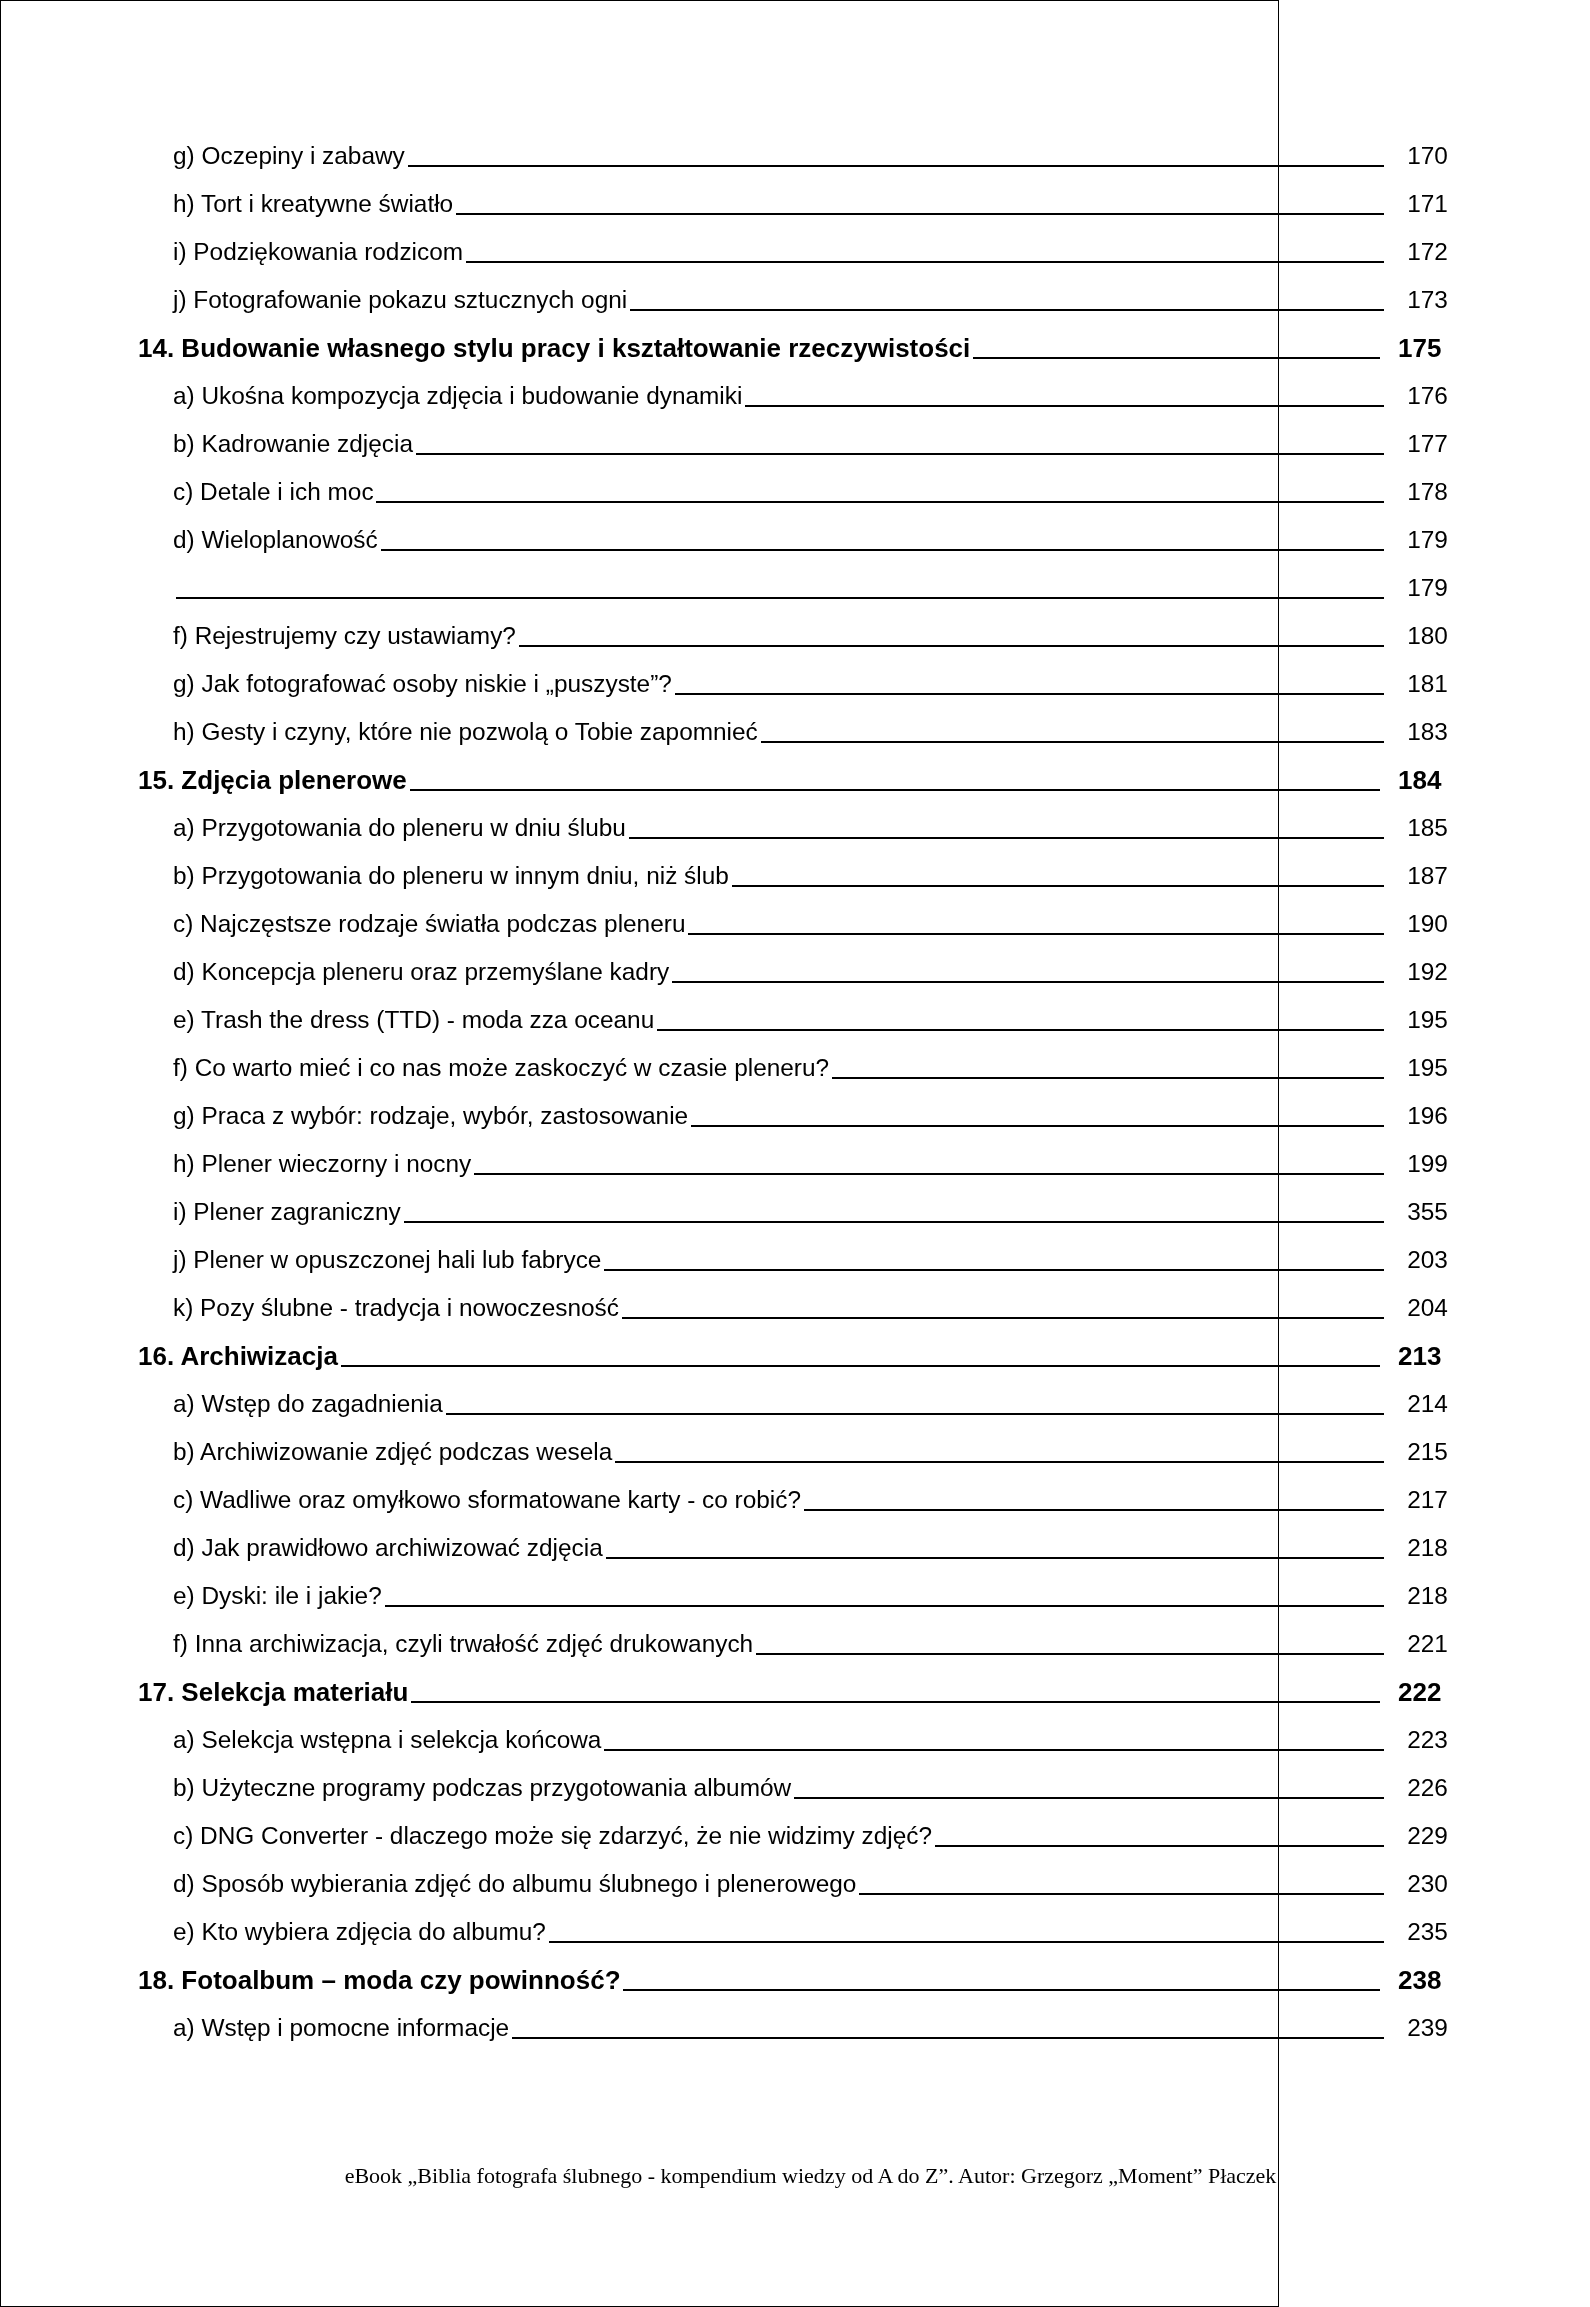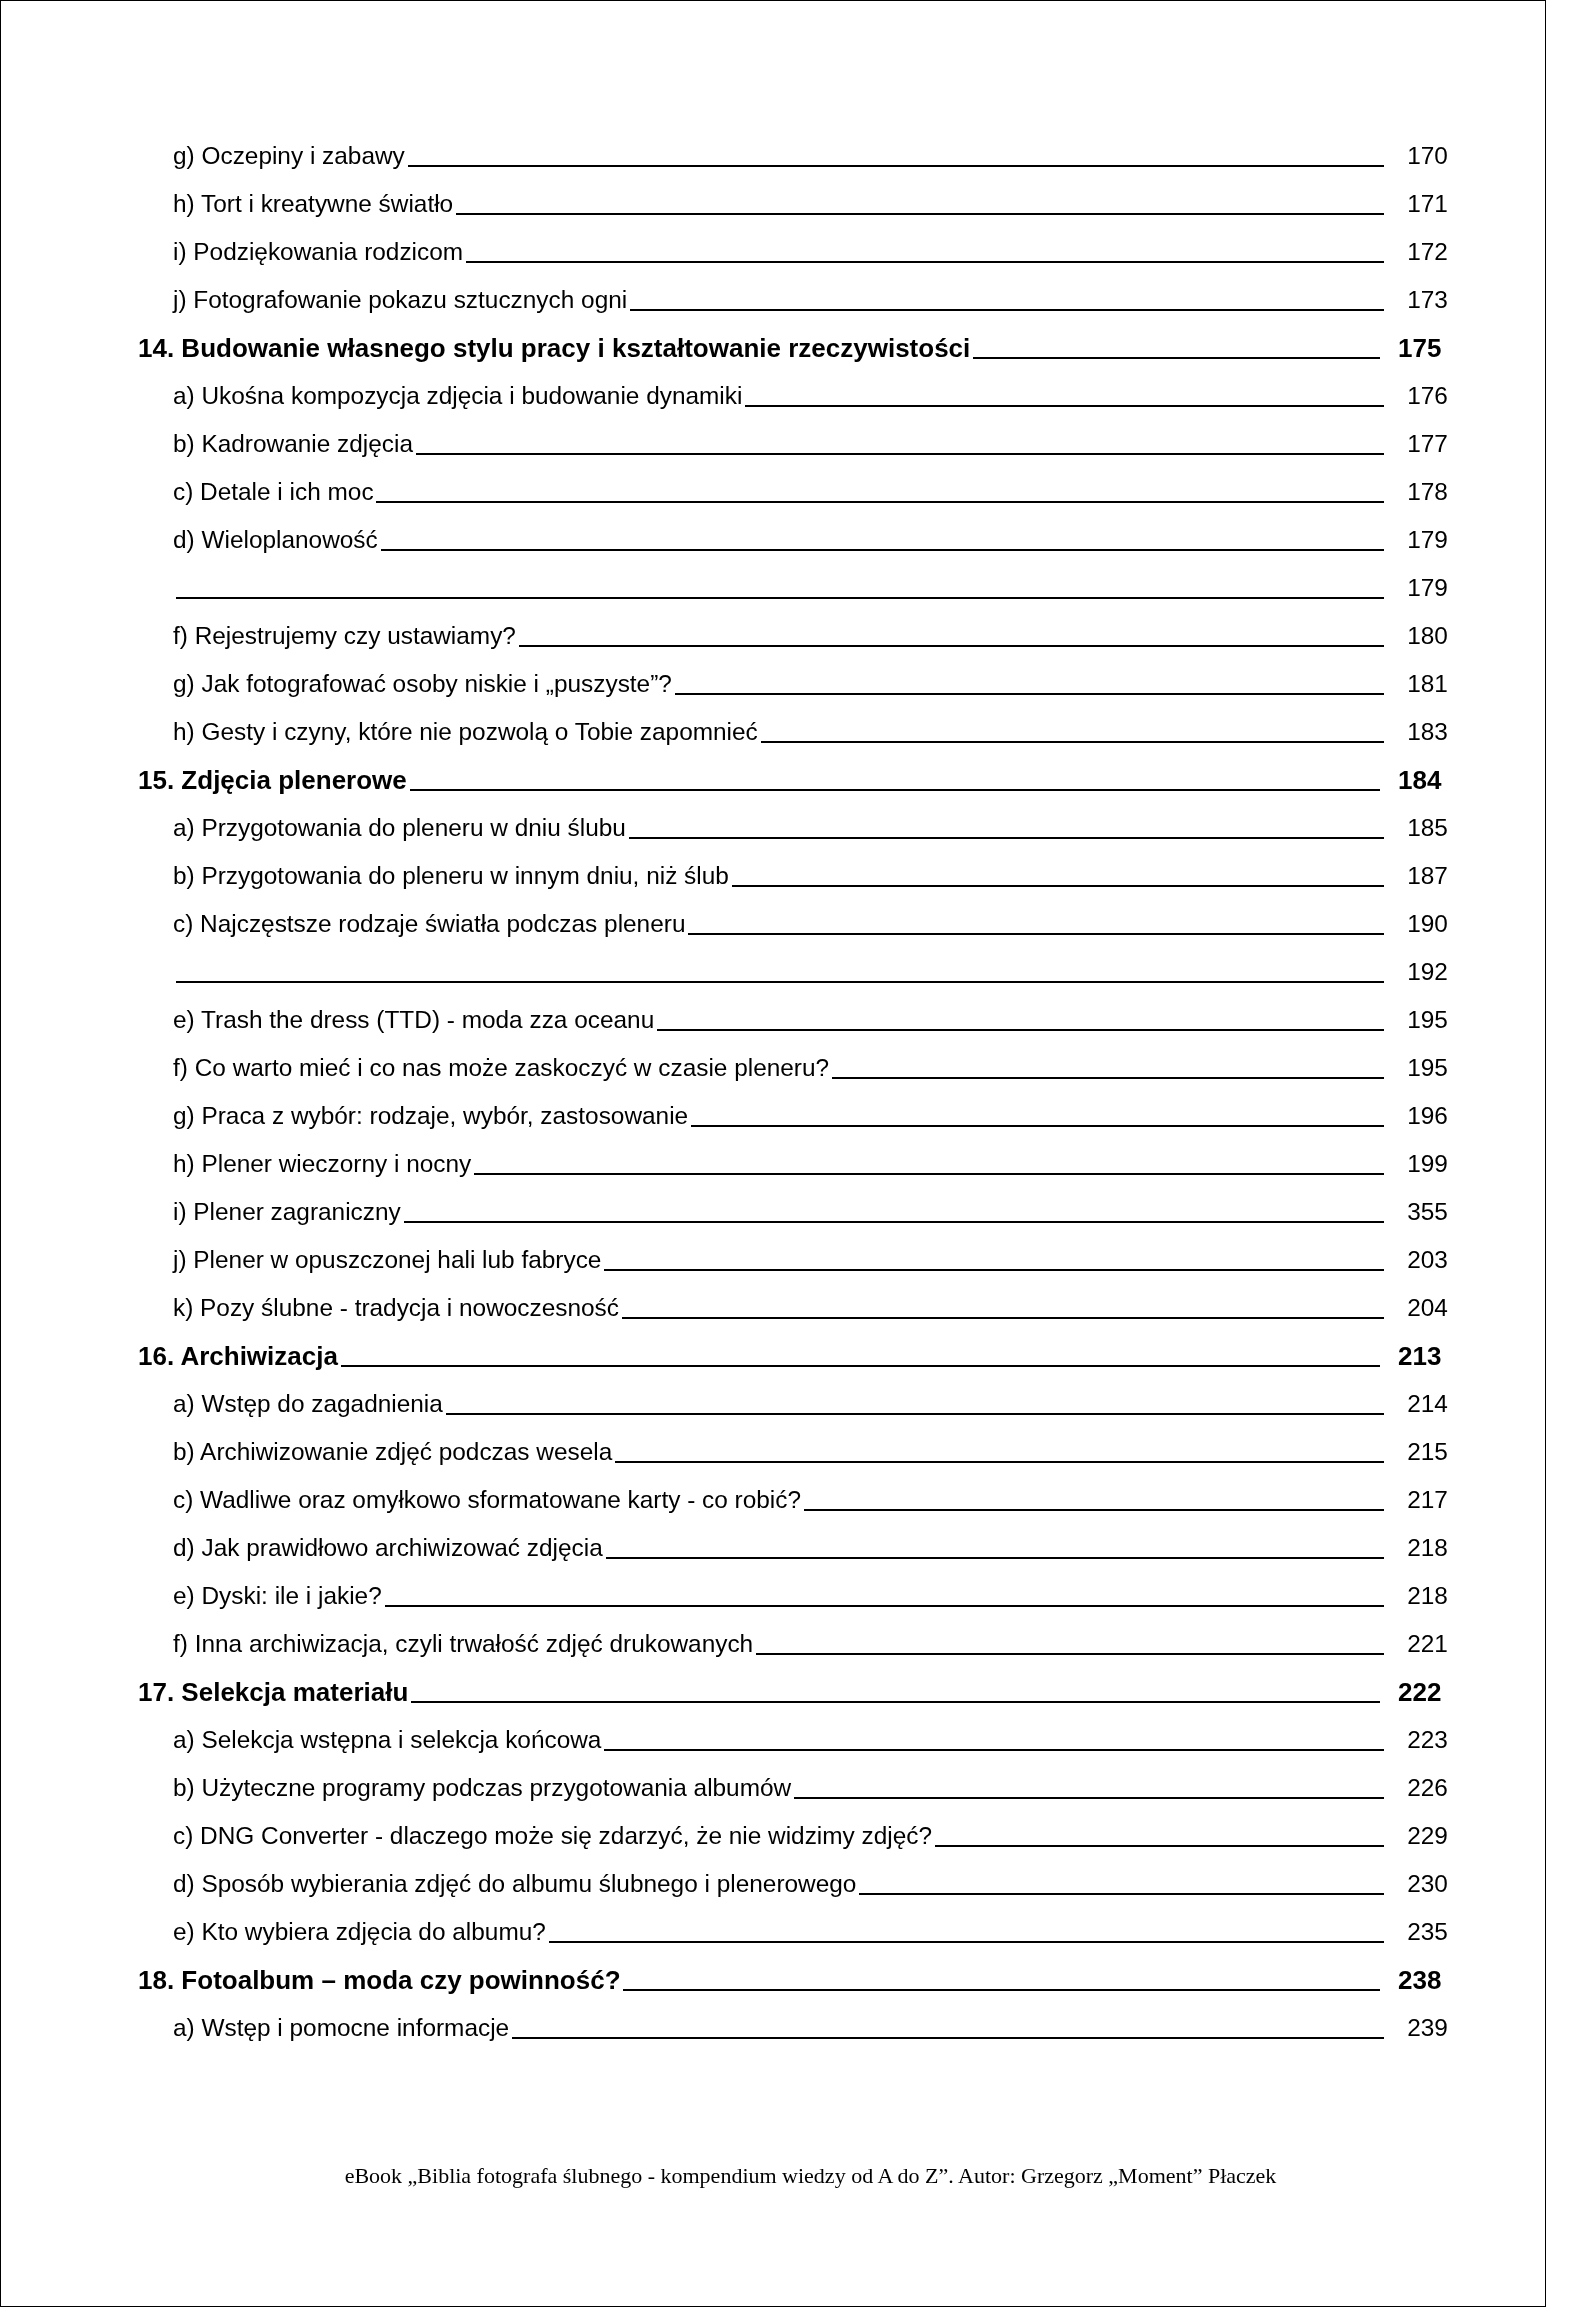--- a/index.html
+++ b/index.html
@@ -10,21 +10,21 @@
     body {
       width: 1591px;
       height: 2307px;
       position: relative;
       overflow: hidden;
     }
     .page {
       position: absolute;
       left: 0;
       top: 0;
-      width: 1546px;
+      width: 1279px;
       height: 2307px;
       box-sizing: border-box;
       border: 1.4px solid #000000;
       background: #ffffff;
     }
     .toc {
       position: absolute;
       left: 0;
       top: 128px;
       width: 1591px;
@@ -184,20 +184,21 @@
         <span class="label">b) Przygotowania do pleneru w innym dniu, niż ślub  </span>
         <span class="leader"></span>
         <span class="page-num">187</span>
       </div>
       <div class="row sub">
         <span class="label">c) Najczęstsze rodzaje światła podczas pleneru</span>
         <span class="leader"></span>
         <span class="page-num">190</span>
       </div>
       <div class="row sub">
+        <span class="label">d) Koncepcja pleneru oraz przemyślane kadry</span>
         <span class="leader"></span>
         <span class="page-num">192</span>
       </div>
       <div class="row sub">
         <span class="label">e) Trash the dress (TTD) - moda zza oceanu</span>
         <span class="leader"></span>
         <span class="page-num">195</span>
       </div>
       <div class="row sub">
         <span class="label">f) Co warto mieć i co nas może zaskoczyć w czasie pleneru? </span>

